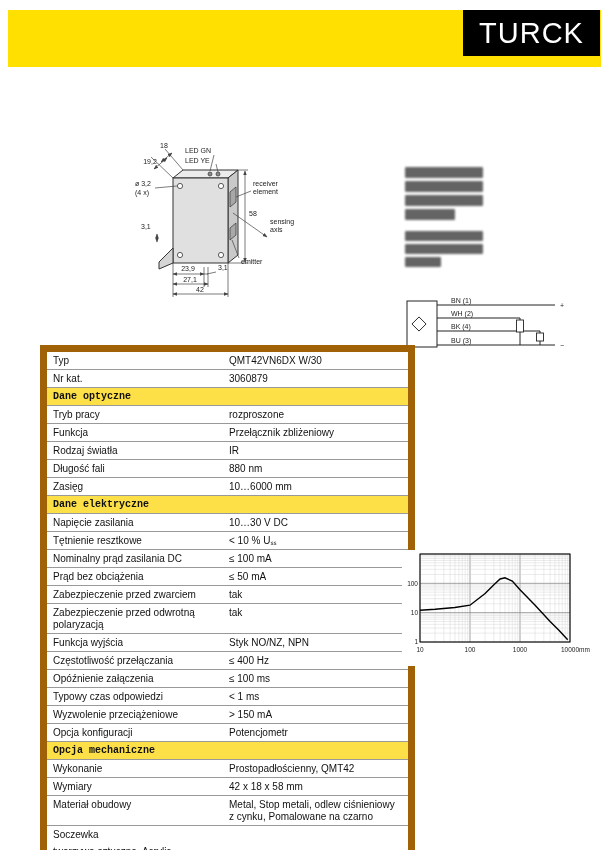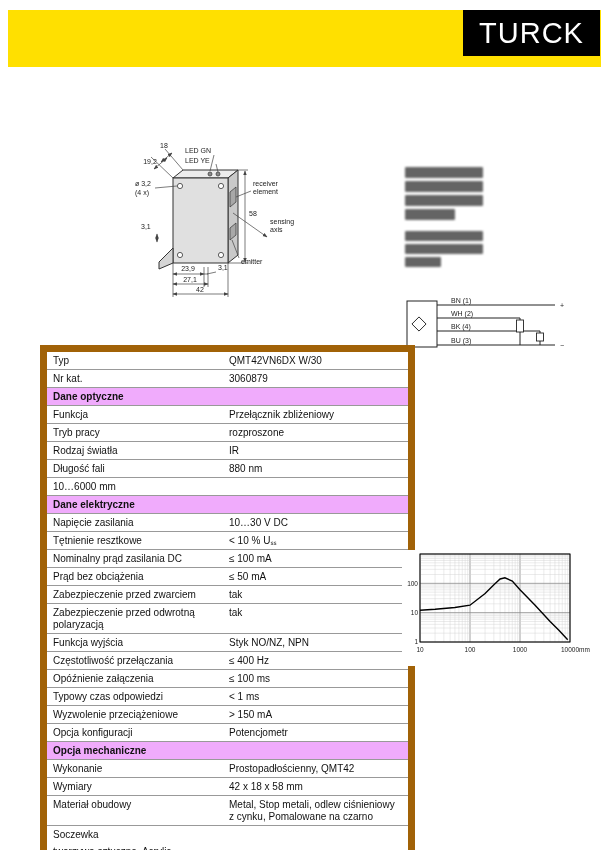--- a/index.html
+++ b/index.html
@@ -12,21 +12,21 @@
   svg text{font-family:"Liberation Sans",sans-serif;}
   .drawing text{font-size:7px;fill:#222;}
   .wiring{position:absolute;left:405px;top:293px;}
   .wiring text{font-size:7px;fill:#222;}
   .redacted{position:absolute;left:405px;top:167px;filter:blur(1px);}
   .rbar{background:#646464;border-radius:1px;margin-bottom:3px;}
   .rgap{height:8px;}
   .spec-table{position:absolute;left:40px;top:345px;width:361px;border:7px solid #a16207;font-size:10px;line-height:12px;color:#111;background:#fff;}
   .trow{display:flex;border-bottom:1px solid #999;}
   .trow:last-child{border-bottom:none;flex-direction:column;}
-  .trow.section{display:block;background:#f0abfc;font-weight:bold;padding:2.5px 6px;}
+  .trow.section{display:block;background:#fde047;font-weight:bold;padding:2.5px 6px;font-family:Liberation Mono, monospace;}
   .tlabel{flex:none;width:164px;padding:2.5px 6px;}
   .tvalue{flex:1;padding:2.5px 6px;}
   .chart{position:absolute;left:402px;top:550px;background:#fff;}
 </style>
 </head>
 <body>
 
 <div class="page">
 
   <div class="band"></div>
@@ -143,36 +143,37 @@
       <div class="trow">
         <div class="tlabel">Typ</div>
         <div class="tvalue">QMT42VN6DX W/30</div>
       </div>
       <div class="trow">
         <div class="tlabel">Nr kat.</div>
         <div class="tvalue">3060879</div>
       </div>
       <div class="trow section">Dane optyczne</div>
       <div class="trow">
+        <div class="tlabel">Tryb pracy</div>
+        <div class="tvalue">rozproszone</div>
+      </div>
+      <div class="trow">
         <div class="tlabel">Funkcja</div>
         <div class="tvalue">Przełącznik zbliżeniowy</div>
       </div>
       <div class="trow">
-        <div class="tlabel">Tryb pracy</div>
-        <div class="tvalue">rozproszone</div>
-      </div>
-      <div class="trow">
         <div class="tlabel">Rodzaj światła</div>
         <div class="tvalue">IR</div>
       </div>
       <div class="trow">
         <div class="tlabel">Długość fali</div>
         <div class="tvalue">880 nm</div>
       </div>
       <div class="trow">
+        <div class="tlabel">Zasięg</div>
         <div class="tvalue">10…6000 mm</div>
       </div>
       <div class="trow section">Dane elektryczne</div>
       <div class="trow">
         <div class="tlabel">Napięcie zasilania</div>
         <div class="tvalue">10…30 V DC</div>
       </div>
       <div class="trow">
         <div class="tlabel">Tętnienie resztkowe</div>
         <div class="tvalue">&lt; 10 % Uₛₛ</div>

